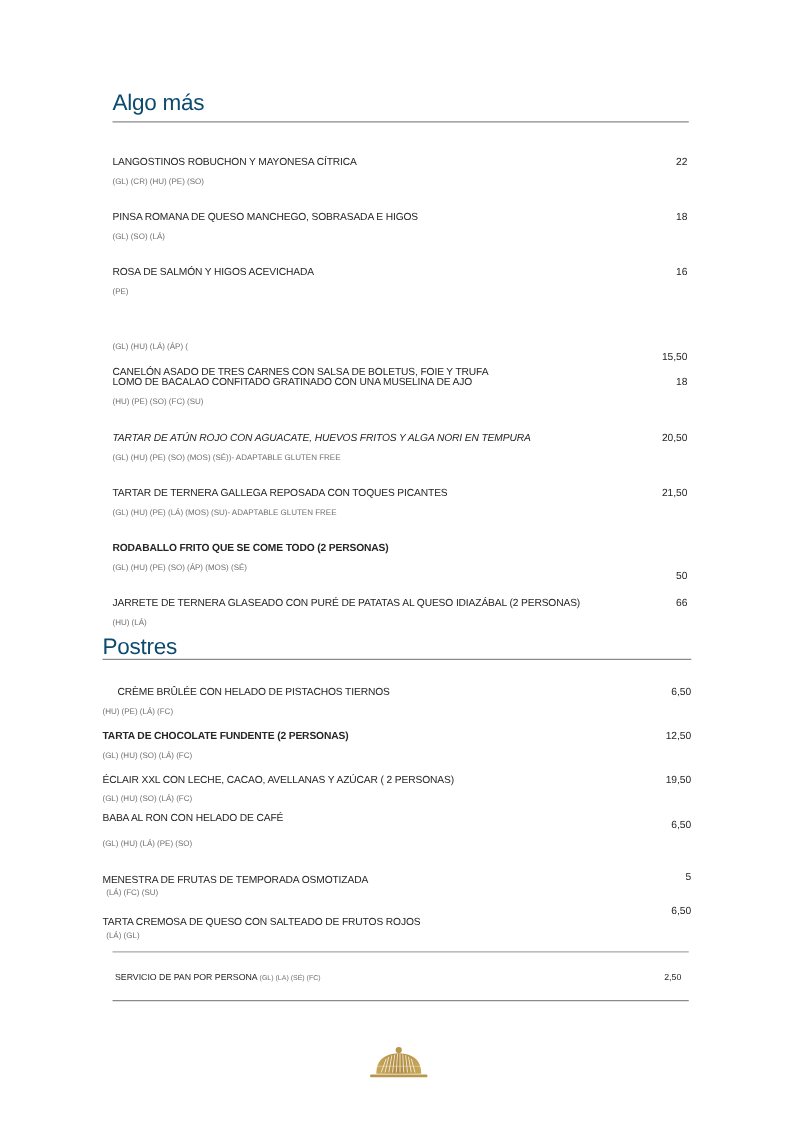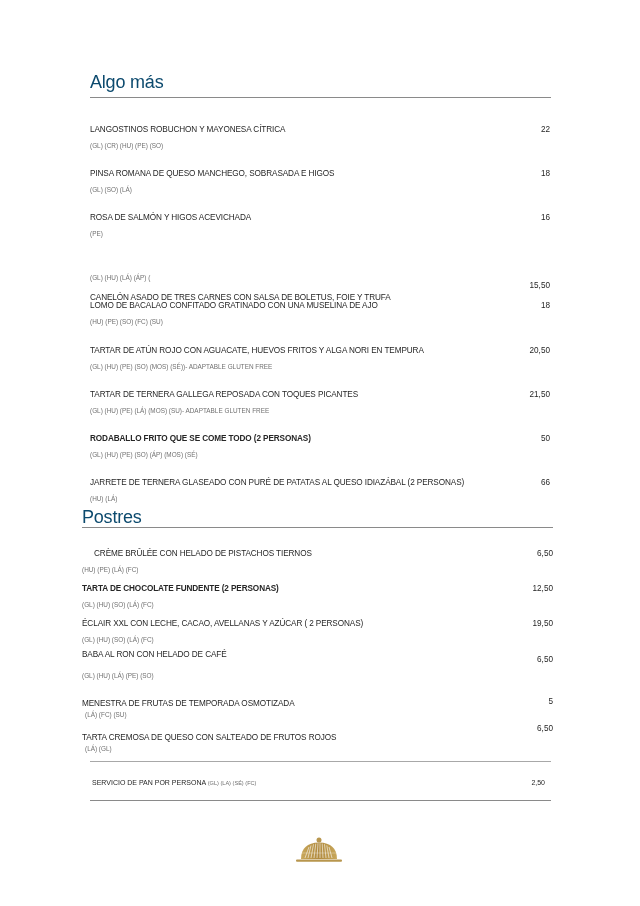--- a/index.html
+++ b/index.html
@@ -85,33 +85,33 @@
   <div class="item-name" style="left:90px; top:257px;margin-top:36px;">CANELÓN ASADO DE TRES CARNES CON SALSA DE BOLETUS, FOIE Y TRUFA</div>
   <div class="item-allergens" style="left:90px; top:274px;">(GL) (HU) (LÁ) (ÁP) (</div>
   <div class="item-price" style="right:90px; top:257px;margin-top:24px;">15,50</div>
 </div>
 <div>
   <div class="item-name" style="left:90px; top:301px;">LOMO DE BACALAO CONFITADO GRATINADO CON UNA MUSELINA DE AJO</div>
   <div class="item-allergens" style="left:90px; top:318px;">(HU) (PE) (SO) (FC) (SU)</div>
   <div class="item-price" style="right:90px; top:301px;">18</div>
 </div>
 <div>
-  <div class="item-name" style="left:90px; top:346px;">TARTAR DE ATÚN ROJO CON AGUACATE, HUEVOS FRITOS Y ALGA NORI EN TEMPURA</div>
+  <div class="item-name" style="left:90px; top:346px;font-style:italic;">TARTAR DE ATÚN ROJO CON AGUACATE, HUEVOS FRITOS Y ALGA NORI EN TEMPURA</div>
   <div class="item-allergens" style="left:90px; top:363px;">(GL) (HU) (PE) (SO) (MOS) (SÉ))- ADAPTABLE GLUTEN FREE</div>
   <div class="item-price" style="right:90px; top:346px;">20,50</div>
 </div>
 <div>
   <div class="item-name" style="left:90px; top:390px;">TARTAR DE TERNERA GALLEGA REPOSADA CON TOQUES PICANTES</div>
   <div class="item-allergens" style="left:90px; top:407px;">(GL) (HU) (PE) (LÁ) (MOS) (SU)- ADAPTABLE GLUTEN FREE</div>
   <div class="item-price" style="right:90px; top:390px;">21,50</div>
 </div>
 <div>
   <div class="item-name" style="left:90px; top:434px;font-weight:bold;">RODABALLO FRITO QUE SE COME TODO (2 PERSONAS)</div>
   <div class="item-allergens" style="left:90px; top:451px;">(GL) (HU) (PE) (SO) (ÁP) (MOS) (SÉ)</div>
-  <div class="item-price" style="right:90px; top:434px;">50</div>
+  <div class="item-price" style="right:90px; top:456px;">50</div>
 </div>
 <div>
   <div class="item-name" style="left:90px; top:478px;">JARRETE DE TERNERA GLASEADO CON PURÉ DE PATATAS AL QUESO IDIAZÁBAL (2 PERSONAS)</div>
   <div class="item-allergens" style="left:90px; top:495px;">(HU) (LÁ)</div>
   <div class="item-price" style="right:90px; top:478px;">66</div>
 </div>
 
 <div class="section-title" style="left:82px; top:507px;text-align:center;">Postres</div>
 <div class="rule" style="left:82px; top:527px; width:471px;"></div>
 

